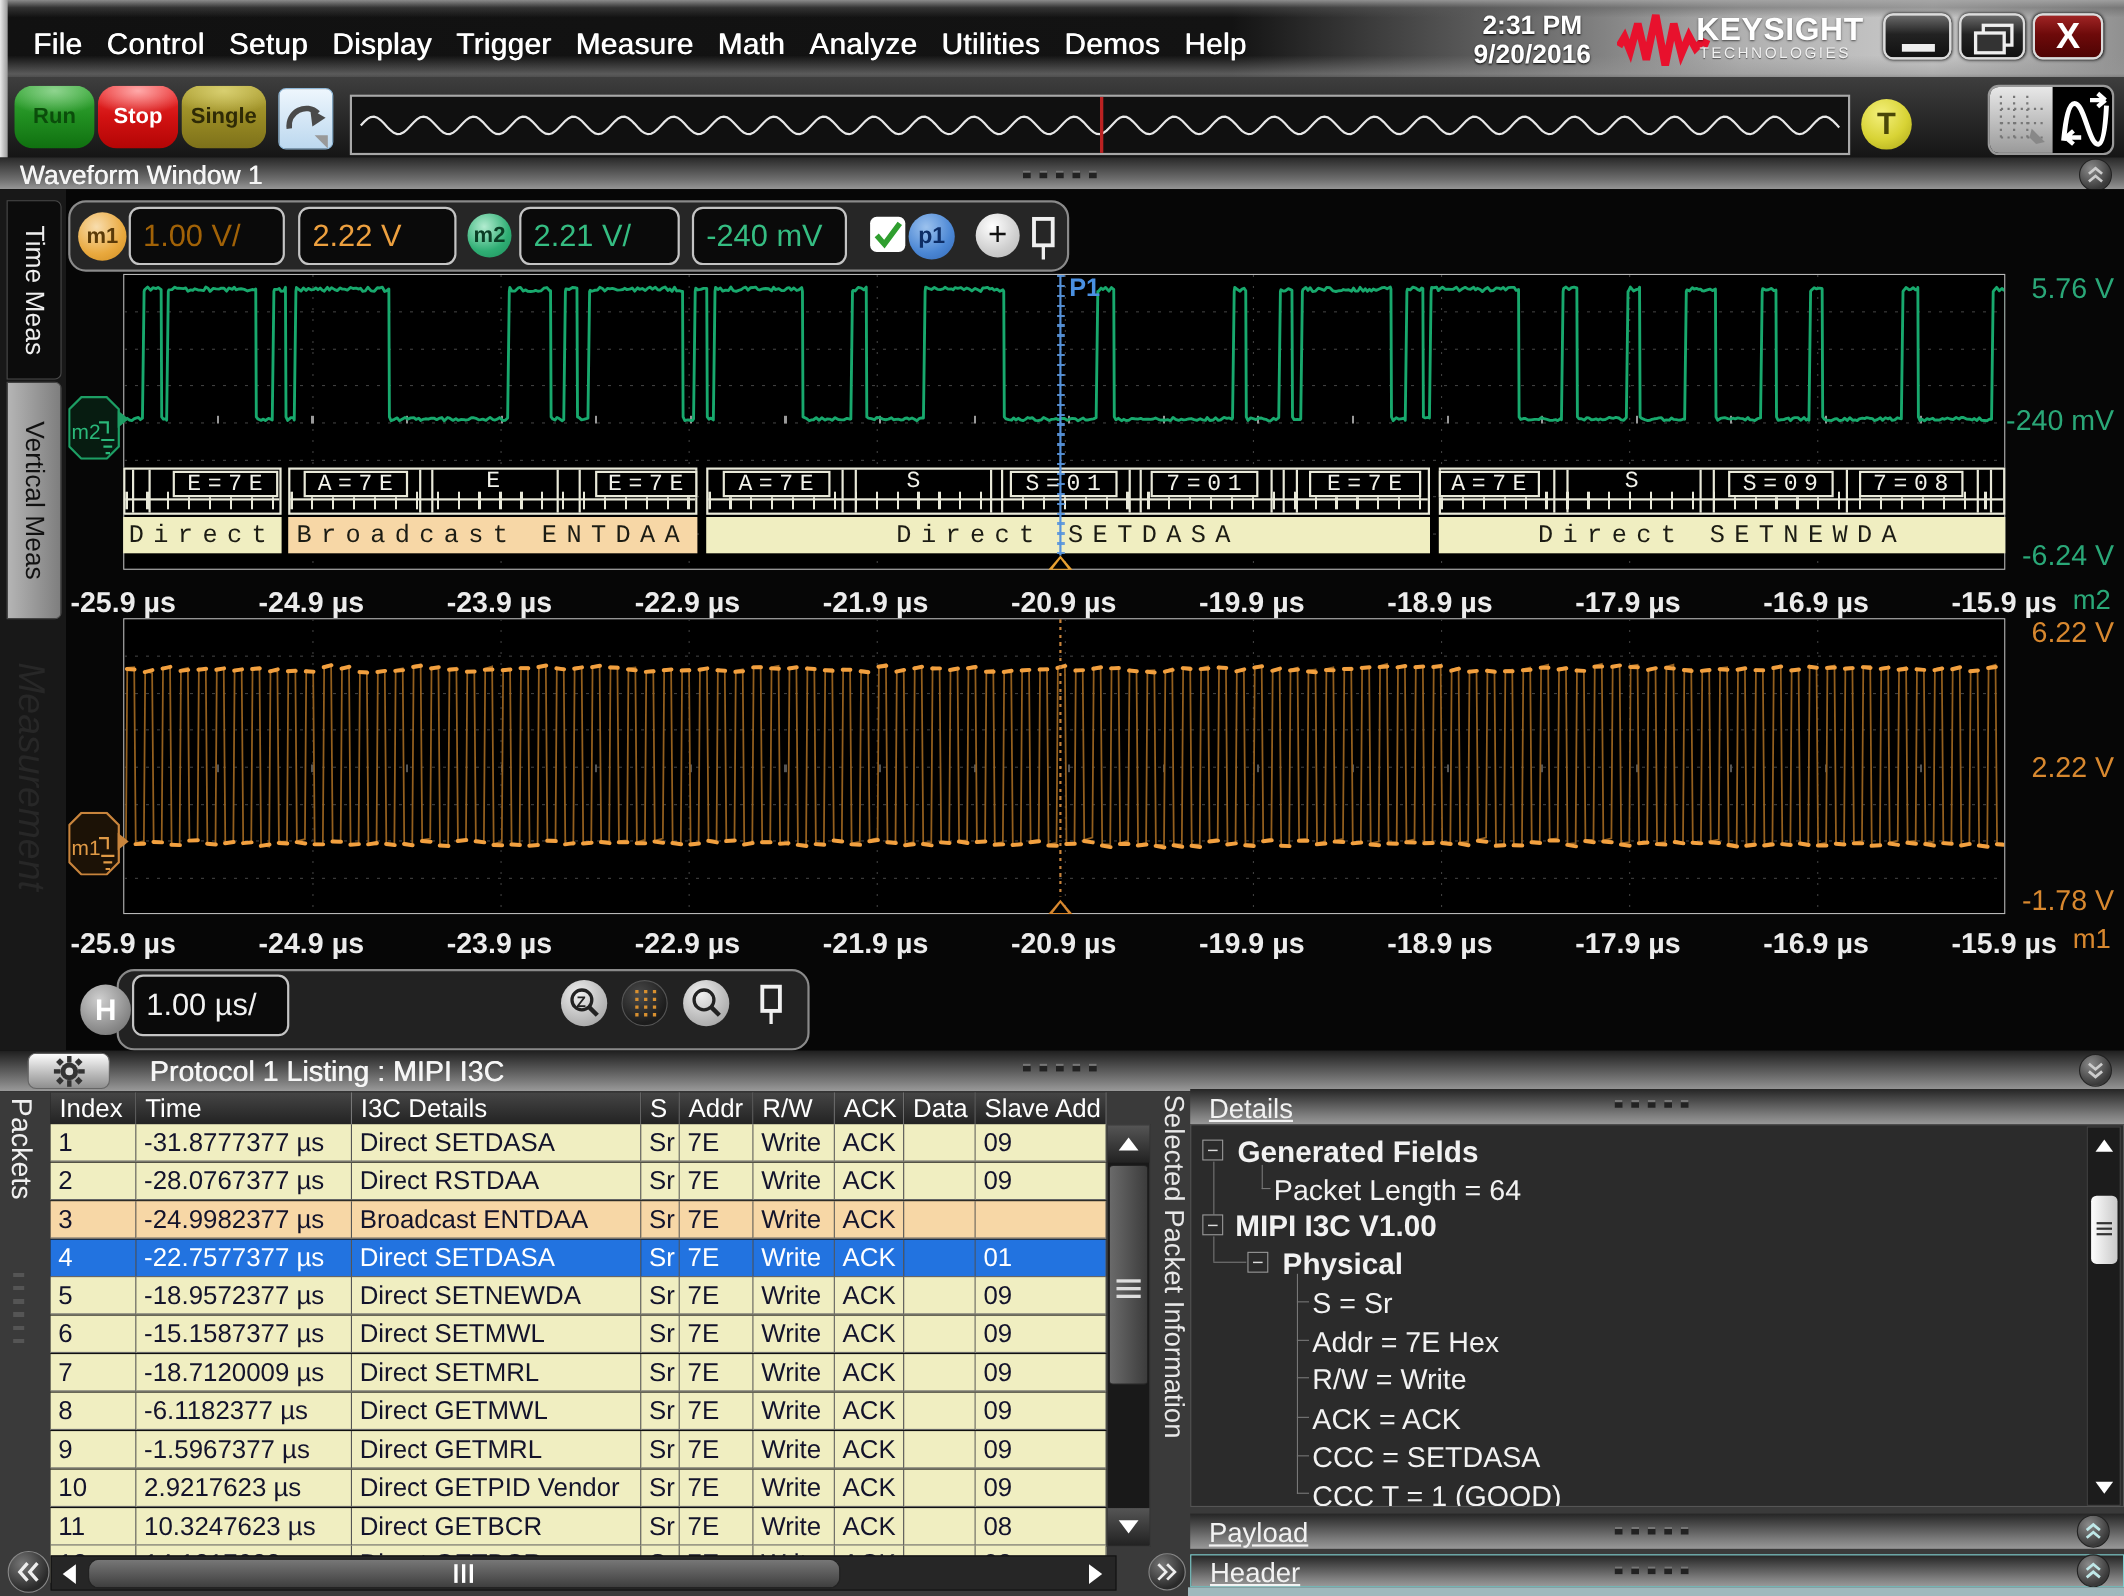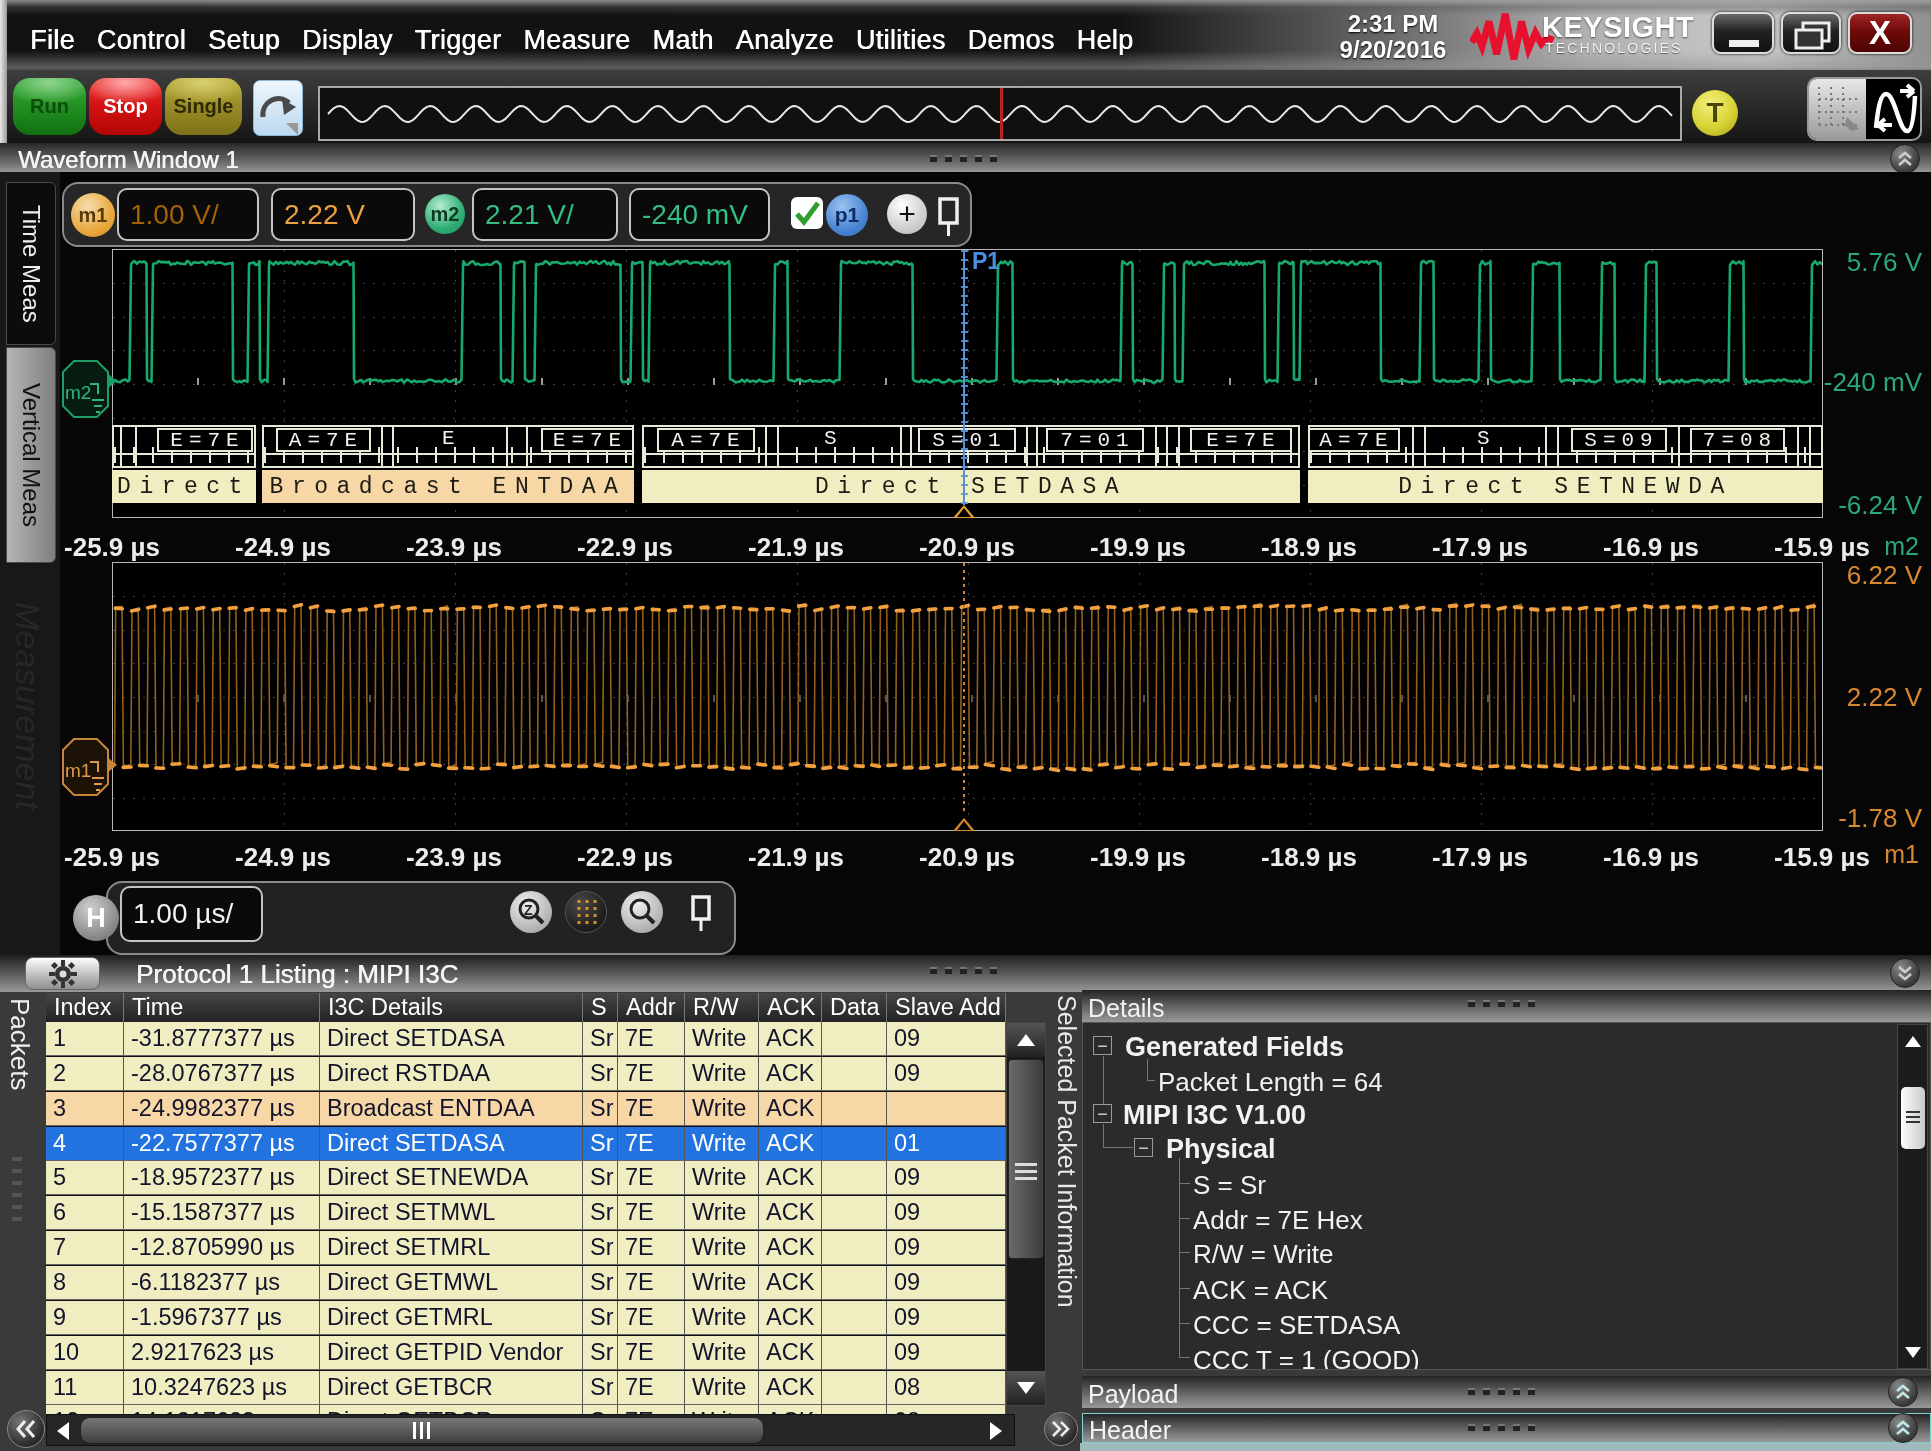--- a/index.html
+++ b/index.html
@@ -86,21 +86,21 @@
 .cell{position:absolute;height:34px;font-size:23.5px;color:#13132b;display:flex;align-items:center;padding-left:7px;border-right:1px solid #555;border-bottom:1px solid #666;overflow:hidden;}
 .rowc{background:#f0eec1;}
 .rowp{background:#f7d7a6;}
 .rows{background:#2273e0;color:#fff;}
 
 #vsb{position:absolute;left:1006px;top:30px;width:40px;height:384px;background:#191919;border:1px solid #444;}
 #hsb{position:absolute;left:46px;top:422px;width:969px;height:32px;background:#262626;border:1px solid #111;}
 
 #selinfo{position:absolute;left:1052px;top:3px;writing-mode:vertical-rl;color:#e8e8e8;font-size:25px;}
 .rbar{position:absolute;left:1082px;width:849px;height:32px;background:linear-gradient(#252525,#7e7e7e 75%,#989898);}
-.rbar .bt{position:absolute;left:6px;top:4px;color:#f2f2f2;font-size:25px;}
+.rbar .bt{position:absolute;left:17px;top:4px;color:#f2f2f2;font-size:25px;text-decoration:underline;}
 #treepanel{position:absolute;left:1082px;top:30px;width:849px;height:348px;background:#2b2b2b;border:1px solid #555;overflow:hidden;}
 .titem{position:absolute;color:#f2f2f2;font-size:26px;white-space:nowrap;}
 .tbold{font-weight:bold;font-size:27px;}
 .pmbox{position:absolute;width:19px;height:19px;border:1px solid #999;background:#2b2b2b;color:#ddd;display:flex;align-items:center;justify-content:center;font-size:18px;line-height:1;}
 .tline{position:absolute;background:#777;}
 </style></head><body>
 <div id="root">
     <div class="abs" id="menubar"></div>
     <div class="abs" style="left:0;top:0;width:7px;height:143px;background:linear-gradient(to right,#e8e8e8,#9a9a9a);z-index:50;"></div>
     <div class="abs" id="menurow">
@@ -468,21 +468,21 @@
         <div class="cell rowc" style="left:0px;top:203px;width:78px;">6</div>
         <div class="cell rowc" style="left:78px;top:203px;width:196px;">-15.1587377 µs</div>
         <div class="cell rowc" style="left:274px;top:203px;width:263px;">Direct SETMWL</div>
         <div class="cell rowc" style="left:537px;top:203px;width:35px;">Sr</div>
         <div class="cell rowc" style="left:572px;top:203px;width:67px;">7E</div>
         <div class="cell rowc" style="left:639px;top:203px;width:74px;">Write</div>
         <div class="cell rowc" style="left:713px;top:203px;width:63px;">ACK</div>
         <div class="cell rowc" style="left:776px;top:203px;width:65px;"></div>
         <div class="cell rowc" style="left:841px;top:203px;width:119px;">09</div>
         <div class="cell rowc" style="left:0px;top:238px;width:78px;">7</div>
-        <div class="cell rowc" style="left:78px;top:238px;width:196px;">-12.8705990 µs</div>
+        <div class="cell rowc" style="left:78px;top:238px;width:196px;">-18.7120009 µs</div>
         <div class="cell rowc" style="left:274px;top:238px;width:263px;">Direct SETMRL</div>
         <div class="cell rowc" style="left:537px;top:238px;width:35px;">Sr</div>
         <div class="cell rowc" style="left:572px;top:238px;width:67px;">7E</div>
         <div class="cell rowc" style="left:639px;top:238px;width:74px;">Write</div>
         <div class="cell rowc" style="left:713px;top:238px;width:63px;">ACK</div>
         <div class="cell rowc" style="left:776px;top:238px;width:65px;"></div>
         <div class="cell rowc" style="left:841px;top:238px;width:119px;">09</div>
         <div class="cell rowc" style="left:0px;top:273px;width:78px;">8</div>
         <div class="cell rowc" style="left:78px;top:273px;width:196px;">-6.1182377 µs</div>
         <div class="cell rowc" style="left:274px;top:273px;width:263px;">Direct GETMWL</div>

